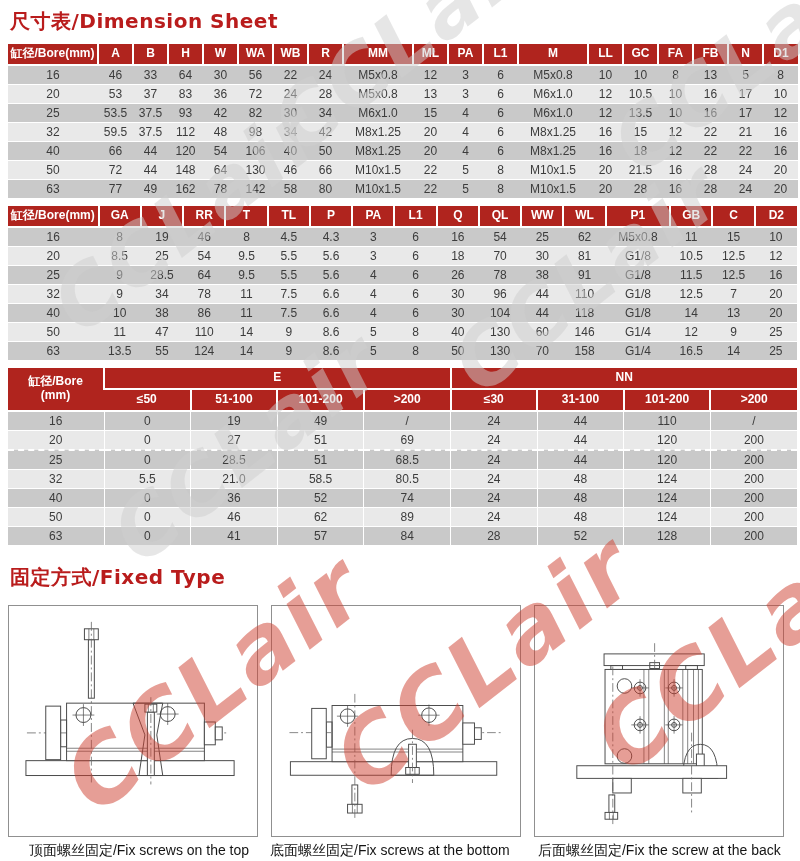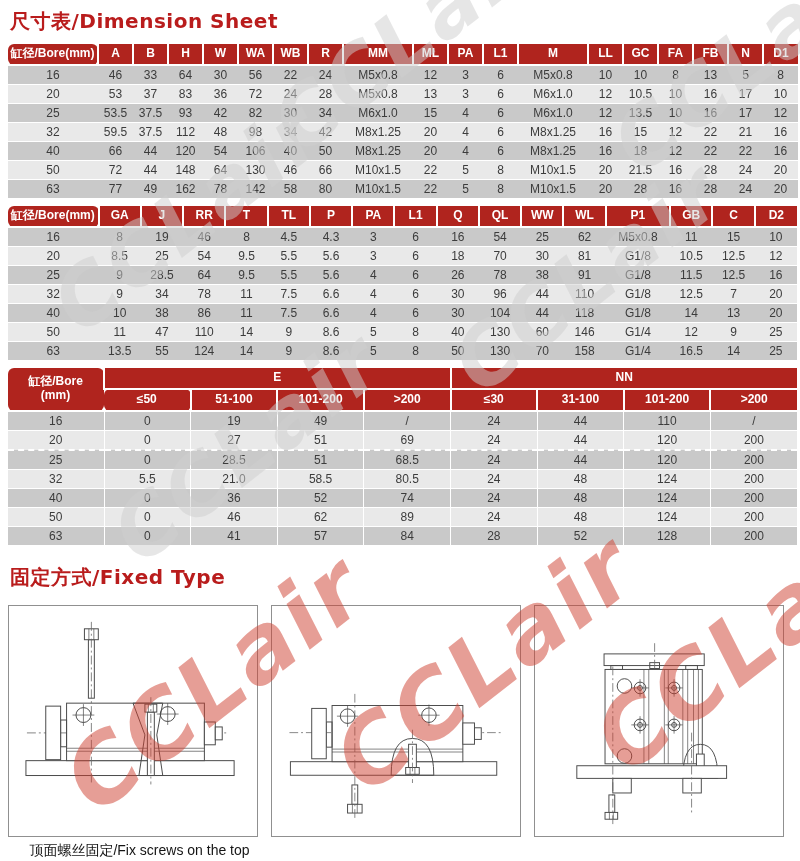--- a/index.html
+++ b/index.html
@@ -12,21 +12,21 @@
     font-family:"DejaVu Sans",sans-serif;font-size:20px;font-weight:bold;
     color:#b91c1c;margin:4px 0 9px 2px;letter-spacing:.5px;
   }
   h2.sec-title.second{margin-top:18px;margin-bottom:12px;}
   table.dim{border-collapse:collapse;table-layout:fixed;width:789px;margin-bottom:7px;}
   table.dim th{
     background:var(--red,#b0241e);color:#fff;font-size:12px;font-weight:bold;
     height:20px;padding:0 1px;text-align:center;border-left:2px solid #fff;
     border-bottom:2px solid #fff;white-space:pre-line;line-height:1.15;
   }
-  table.dim th:first-child{border-left:none;border-radius:6px;}
+  table.dim th:first-child{border-left:none;}
   table.dim td{
     font-size:12px;color:#3c3c3c;text-align:center;height:18px;padding:0 1px;
     border-bottom:1px solid #fff;
   }
   table.dim tbody tr:nth-child(odd) td{background:var(--row-dark,#c9c9c9);}
   table.dim tbody tr:nth-child(even) td{background:var(--row-light,#e9e9e9);}
   table.t3{margin-top:7px;padding-left:9px;}
   table.t3 td{border-left:1px solid #fff;}
   table.t3 td:first-child{border-left:none;}
   table.t3 tr.dashed td{border-top:2px dashed #fff;}
@@ -682,15 +682,17 @@
         <line x1="76.5" y1="210" x2="76.5" y2="217" class="thin"></line>
         <line x1="80.5" y1="210" x2="80.5" y2="217" class="thin"></line>
         <line class="cl" x1="80" y1="60" x2="80" y2="222"></line>
         <line class="cl" x1="161" y1="128" x2="161" y2="210"></line>
       </svg>
     </div>
   </div>
 
   <div class="captions">
     <div class="caption">顶面螺丝固定/Fix screws on the top</div>
+    <div class="caption">底面螺丝固定/Fix screws at the bottom</div>
+    <div class="caption">后面螺丝固定/Fix the screw at the back</div>
   </div>
 
 </div>
 
 </body></html>

